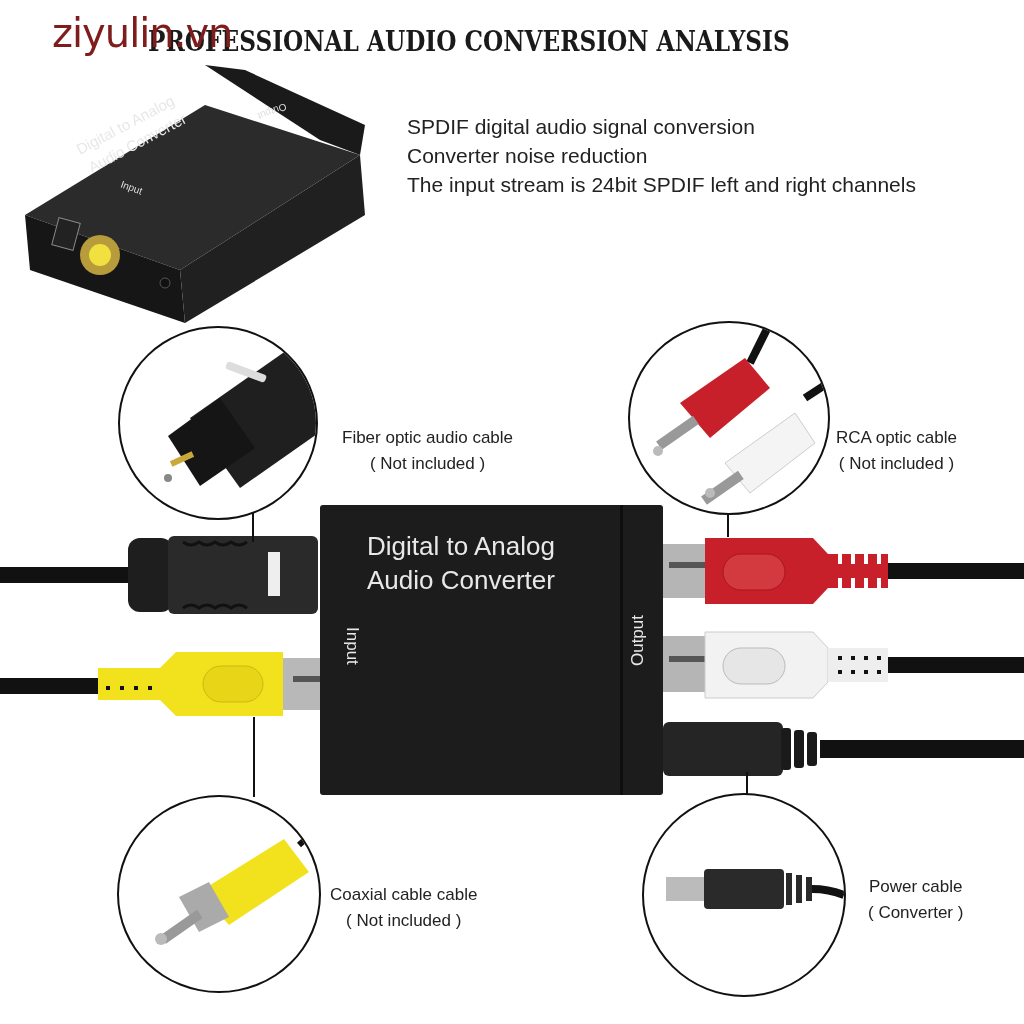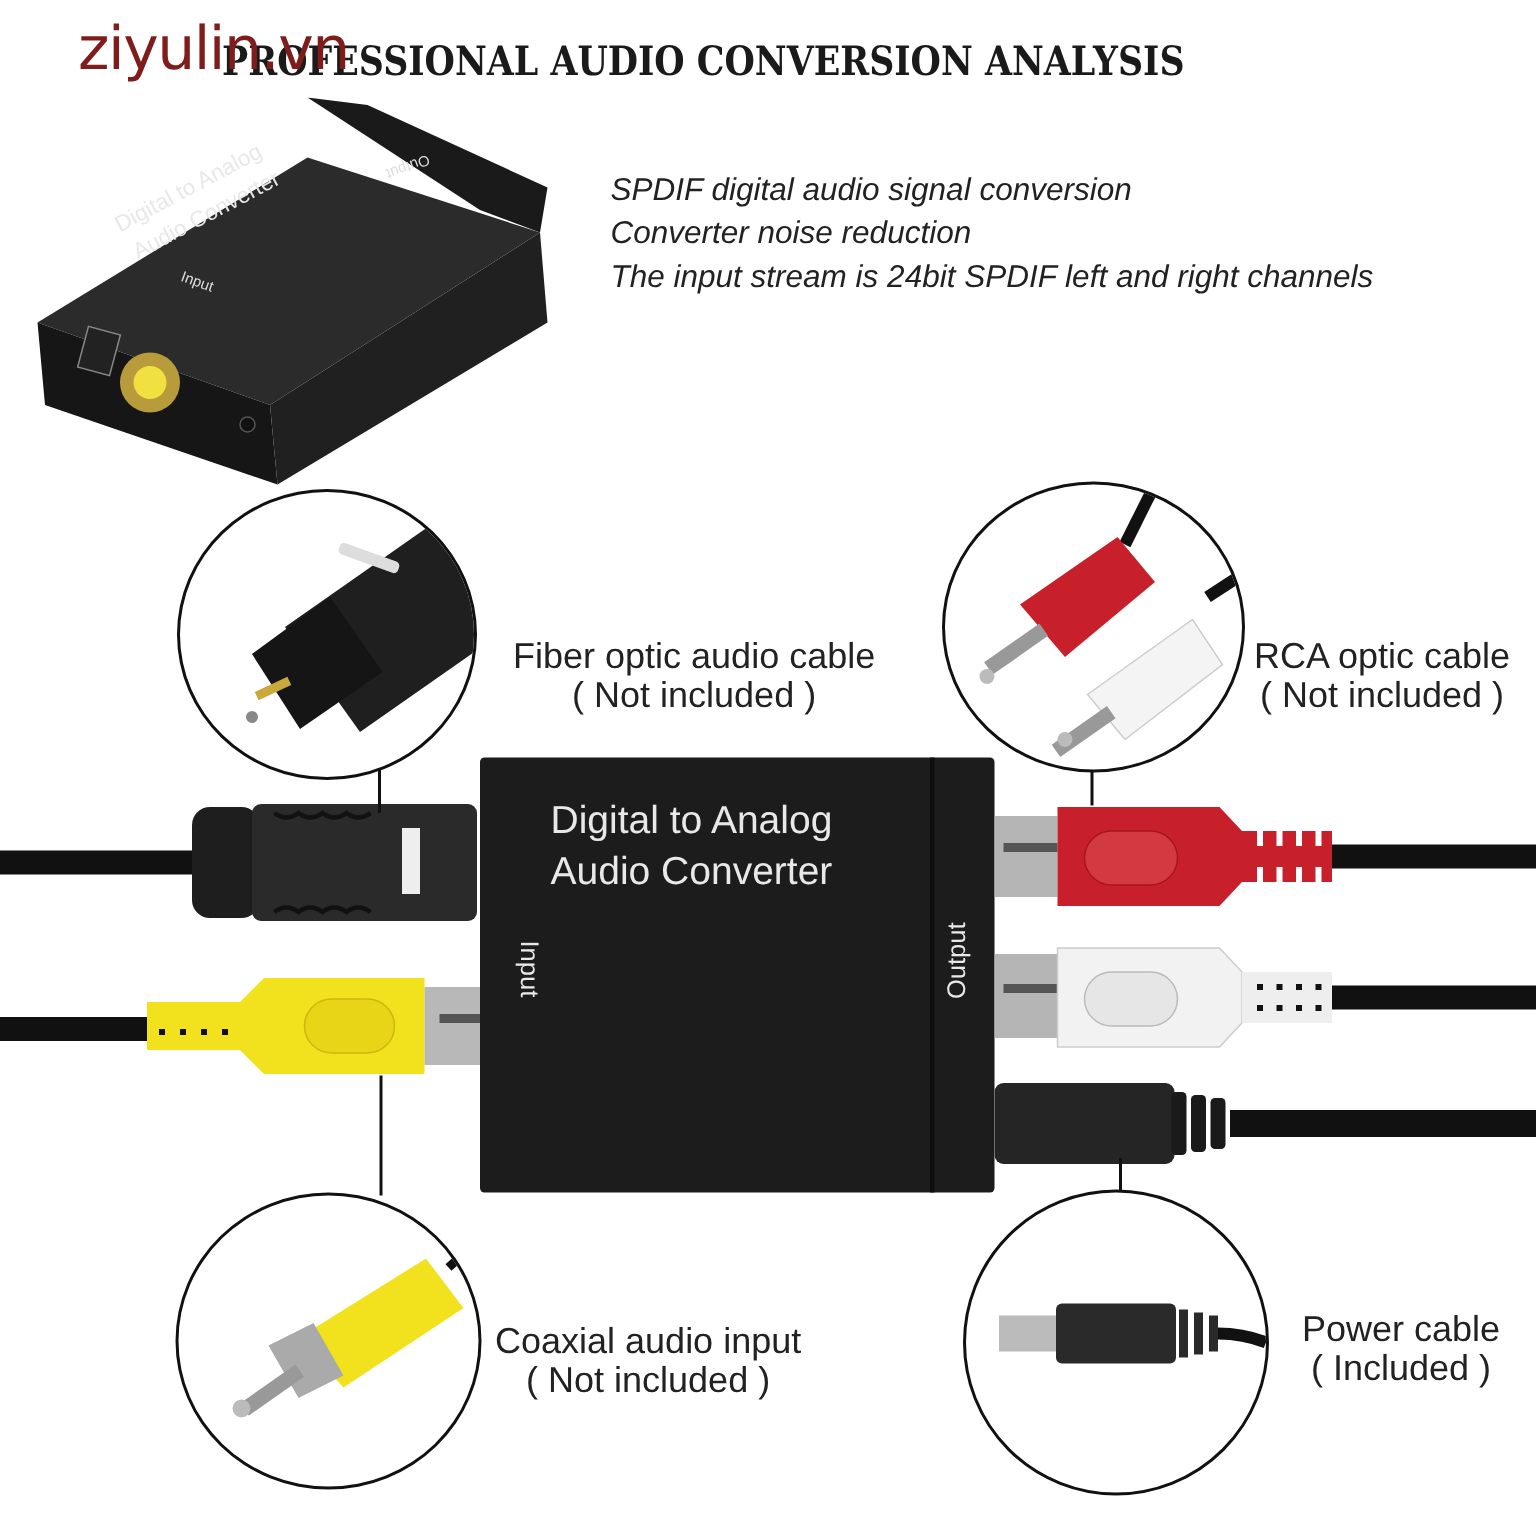--- a/index.html
+++ b/index.html
@@ -1,22 +1,22 @@
 <!DOCTYPE html>
 <html><head>
 <meta charset="utf-8">
 <style>
   html,body{margin:0;padding:0;background:#fff;}
   body{width:1024px;height:1024px;position:relative;overflow:hidden;font-family:"Liberation Sans",sans-serif;color:#222;}
   .abs{position:absolute;}
   .watermark{left:52px;top:10px;font-family:"DejaVu Sans",sans-serif;font-size:40px;color:#7f1d1d;letter-spacing:-1px;z-index:3;}
   .title{left:148px;top:26px;font-family:"DejaVu Serif",serif;font-weight:bold;font-size:27px;color:#1a1a1a;letter-spacing:0px;transform:scaleX(0.86);transform-origin:left center;white-space:nowrap;}
   .features{left:407px;top:112px;font-size:21px;line-height:29px;color:#222;}
-  .features div{white-space:nowrap;font-style:italic;}
-  .label{font-size:24px;line-height:26px;color:#222;text-align:center;white-space:nowrap;}
+  .features div{white-space:nowrap;}
+  .label{font-size:17px;line-height:26px;color:#222;text-align:center;white-space:nowrap;}
   .circle{border:2px solid #111;border-radius:50%;background:#fff;overflow:hidden;}
   .vline{background:#111;width:2px;}
   .cable{background:#111;height:16px;}
   .box-text{color:#e8e8e8;font-size:26px;line-height:34px;}
   .vert{color:#e8e8e8;font-size:17px;writing-mode:vertical-rl;}
 </style>
 </head>
 <body>
 
 <div class="abs watermark">ziyulin.vn</div>
@@ -173,30 +173,30 @@
 <div class="abs circle" style="left:117px;top:795px;width:200px;height:194px;">
   <svg width="200" height="194">
     <line x1="200" y1="30" x2="180" y2="48" stroke="#111" stroke-width="6"></line>
     <polygon points="80,95 165,42 190,75 110,128" fill="#f2e21e"></polygon>
     <polygon points="60,100 90,85 110,120 80,135" fill="#aaa"></polygon>
     <rect x="40" y="125" width="45" height="10" fill="#999" transform="rotate(-35 62 130)"></rect>
     <circle cx="42" cy="142" r="6" fill="#bbb"></circle>
   </svg>
 </div>
 <div class="abs label" style="left:330px;top:882px;">
-  <div>Coaxial audio input</div>
+  <div>Coaxial cable cable</div>
   <div>( Not included )</div>
 </div>
 
 <div class="abs circle" style="left:642px;top:793px;width:200px;height:200px;">
   <svg width="200" height="200">
     <rect x="22" y="82" width="40" height="24" fill="#bbb"></rect>
     <rect x="60" y="74" width="80" height="40" rx="4" fill="#2a2a2a"></rect>
     <rect x="142" y="78" width="6" height="32" fill="#2a2a2a"></rect>
     <rect x="152" y="80" width="6" height="28" fill="#2a2a2a"></rect>
     <rect x="162" y="82" width="6" height="24" fill="#2a2a2a"></rect>
     <path d="M168 94 Q185 94 200 100" stroke="#111" stroke-width="8" fill="none"></path>
   </svg>
 </div>
 <div class="abs label" style="left:868px;top:874px;">
   <div>Power cable</div>
-  <div>( Included )</div>
+  <div>( Converter )</div>
 </div>
 
 </body></html>

